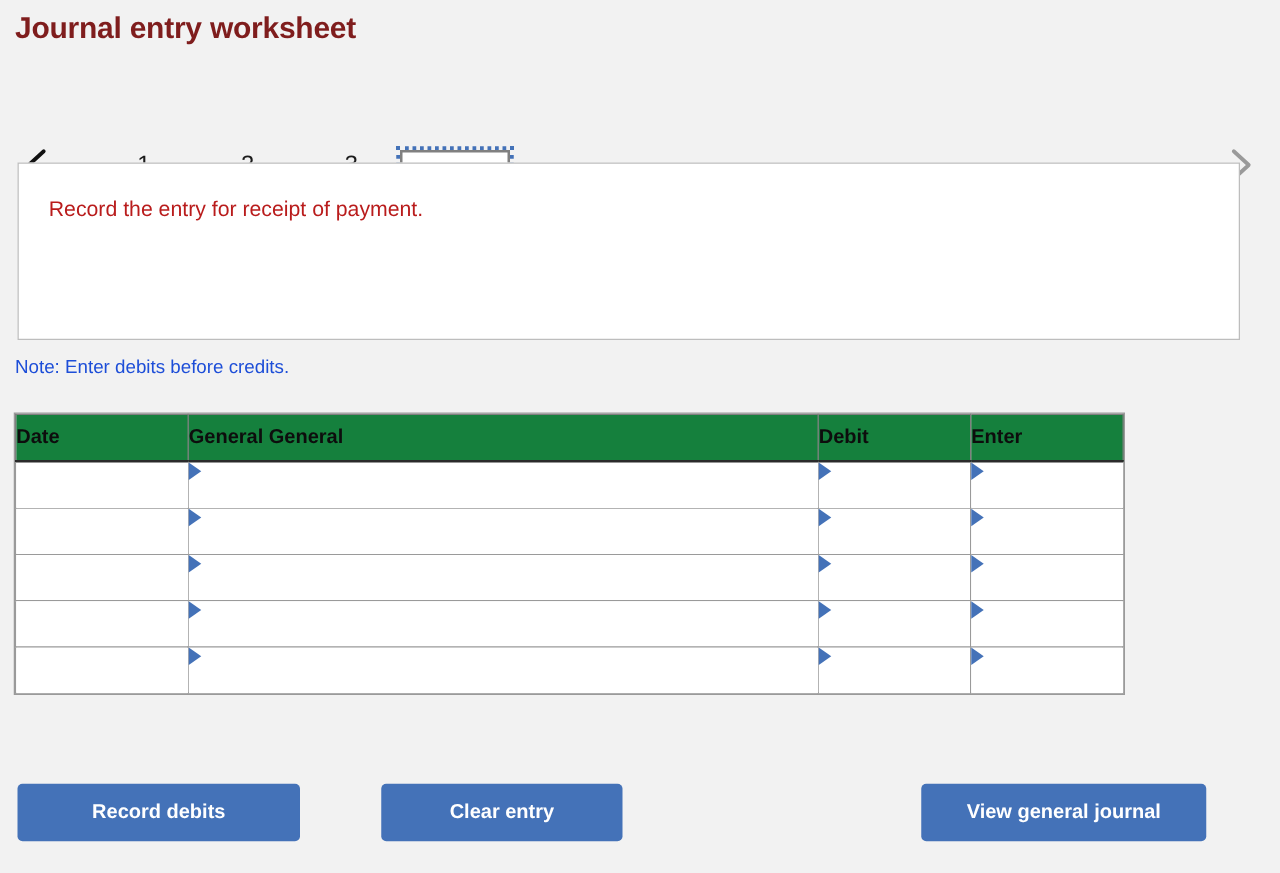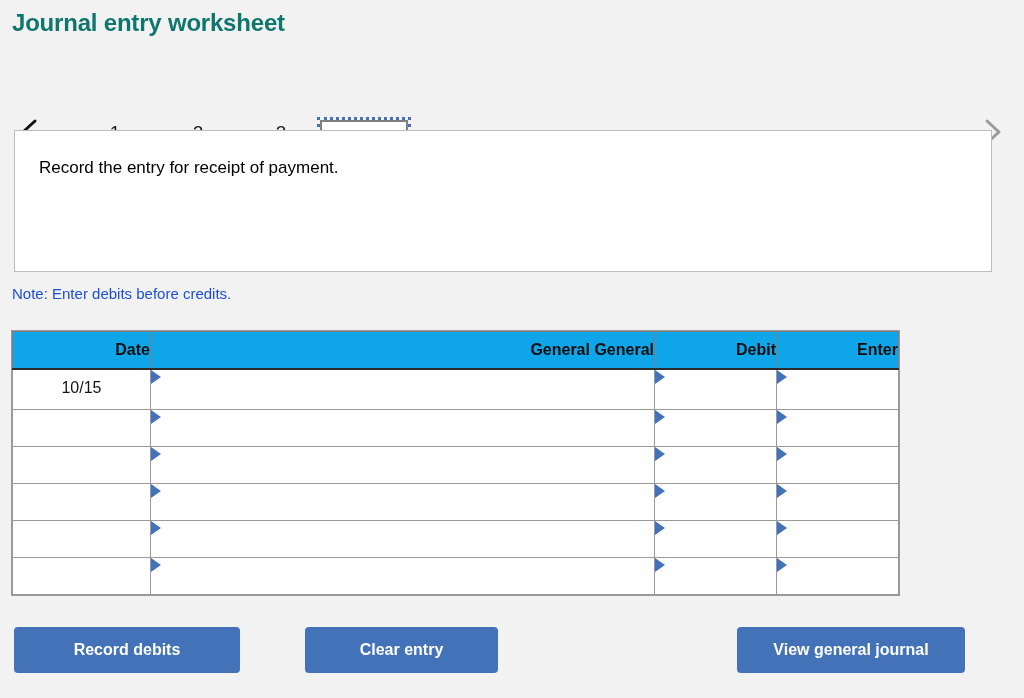--- a/index.html
+++ b/index.html
@@ -17,21 +17,21 @@
   }
 
   
   .page-title {
     position: absolute;
     left: 12px;
     top: 9px;
     font-size: 24px;
     font-weight: bold;
     letter-spacing: -0.2px;
-    color: #0f766e;
+    color: #7f1d1d;
     white-space: nowrap;
   }
 
   
   .pager {
     position: absolute;
     left: 0px;
     top: 58px;
     width: 1024px;
     height: 74px;
@@ -96,21 +96,21 @@
     height: 142px;
     background: #ffffff;
     border: 1px solid #bdbdbd;
     box-sizing: border-box;
   }
   .prompt-text {
     position: absolute;
     left: 24px;
     top: 27px;
     font-size: 17px;
-    color: #000000;
+    color: #b91c1c;
     white-space: nowrap;
   }
 
   
   .note {
     position: absolute;
     left: 12px;
     top: 285px;
     font-size: 15px;
     color: #1d4ed8;
@@ -122,28 +122,28 @@
     position: absolute;
     left: 12px;
     top: 331px;
     width: 886px;
     border-collapse: collapse;
     table-layout: fixed;
     background: #ffffff;
     box-shadow: 0 0 0 1px #9a9a9a;
   }
   .journal th {
-    background: #0ea5e9;
+    background: #15803d;
     color: #0d0d0d;
     font-size: 16px;
     font-weight: bold;
     height: 36px;
     border: 1px solid #7f7f7f;
     border-bottom: 2px solid #2b2b2b;
-    text-align: right;
+    text-align: left;
     padding: 0;
   }
   .journal td {
     border: 1px solid #9a9a9a;
     padding: 0;
     background: #ffffff;
     vertical-align: top;
     position: relative;
     height: 36px;
   }
@@ -248,34 +248,20 @@
   </colgroup>
   <thead>
     <tr>
       <th>Date</th>
       <th>General General</th>
       <th>Debit</th>
       <th>Enter</th>
     </tr>
   </thead>
   <tbody>
-    <tr class="first-row">
-      <td>
-        <span class="date-val">10/15</span>
-      </td>
-      <td>
-        <span class="marker"></span>
-      </td>
-      <td>
-        <span class="marker"></span>
-      </td>
-      <td>
-        <span class="marker"></span>
-      </td>
-    </tr>
     <tr>
       <td>
         <span class="date-val"></span>
       </td>
       <td>
         <span class="marker"></span>
       </td>
       <td>
         <span class="marker"></span>
       </td>

